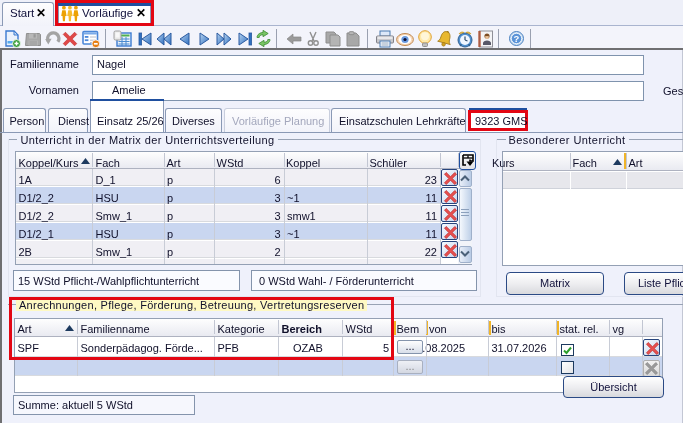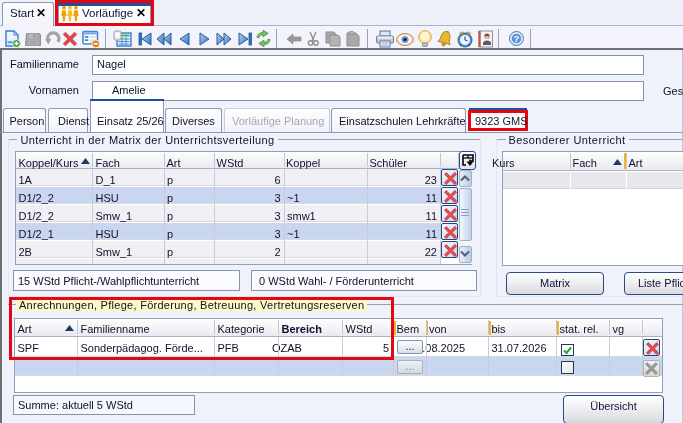--- a/index.html
+++ b/index.html
@@ -413,21 +413,21 @@
 <div class="abs" style="left:393px;top:320px;width:1px;height:14.0px;background:#c2c6d2;"></div>
 <div class="abs" style="left:425.5px;top:320px;width:1px;height:14.0px;background:#c2c6d2;"></div>
 <div class="abs" style="left:488px;top:320px;width:1px;height:14.0px;background:#c2c6d2;"></div>
 <div class="abs" style="left:556px;top:320px;width:1px;height:14.0px;background:#c2c6d2;"></div>
 <div class="abs" style="left:609px;top:320px;width:1px;height:14.0px;background:#c2c6d2;"></div>
 <div class="abs" style="left:641.5px;top:320px;width:1px;height:14.0px;background:#c2c6d2;"></div>
 <div class="abs" style="left:15px;top:336.5px;width:647px;height:20px;background:#fff;border-bottom:1px solid #d8dade;"></div>
 <div class="abs" style="left:17.5px;top:341.5px;">SPF</div>
 <div class="abs" style="left:80.5px;top:341.5px;">Sonderpädagog. Förde...</div>
 <div class="abs" style="left:217.5px;top:341.5px;">PFB</div>
-<div class="abs" style="left:272px;top:341.5px;">OZAB</div>
+<div class="abs" style="left:293px;top:341.5px;">OZAB</div>
 <div class="abs" style="left:342px;top:341.5px;width:47px;text-align:right;">5</div>
 <div class="abs" style="left:410px;top:341.5px;">01.08.2025</div>
 <div class="abs" style="left:491.5px;top:341.5px;">31.07.2026</div>
 <div class="abs" style="left:15px;top:356.5px;width:647px;height:19px;background:#c9d6f0;border-bottom:1px solid #d8dade;"></div>
 <div class="abs" style="left:77px;top:336.5px;width:1px;height:39px;background:#c8ccd6;"></div>
 <div class="abs" style="left:214px;top:336.5px;width:1px;height:39px;background:#c8ccd6;"></div>
 <div class="abs" style="left:278px;top:336.5px;width:1px;height:39px;background:#c8ccd6;"></div>
 <div class="abs" style="left:342px;top:336.5px;width:1px;height:39px;background:#c8ccd6;"></div>
 <div class="abs" style="left:393px;top:336.5px;width:1px;height:39px;background:#c8ccd6;"></div>
 <div class="abs" style="left:425.5px;top:336.5px;width:1px;height:39px;background:#c8ccd6;"></div>
@@ -448,13 +448,13 @@
     </svg>
   </div>
 <div class="abs" style="left:643px;top:359.5px;width:17px;height:17px;background:linear-gradient(#f2f2f2,#d8d8d8);border:1px solid #b0b0b0;border-radius:2px;"><svg width="15" height="15" viewBox="0 0 15 15">
       <path d="M3.2 1.5 L7.5 5.8 L11.8 1.5 L13.5 3.2 L9.2 7.5 L13.5 11.8 L11.8 13.5 L7.5 9.2 L3.2 13.5 L1.5 11.8 L5.8 7.5 L1.5 3.2 Z" fill="#9a9a9a" stroke="#8a8a8a" stroke-width="0.8" stroke-linejoin="round"></path>
     </svg></div>
 
 <div class="red" style="left:9px;top:296.5px;width:385px;height:63px;"></div>
 
 <div class="abs" style="left:13px;top:395px;width:182px;height:20px;background:#f6f7fd;border:1px solid #8494ac;"></div>
 <div class="abs" style="left:18px;top:399px;">Summe: aktuell 5 WStd</div>
-<div class="btn" style="left:563px;top:395px;width:101px;height:29px;line-height:20px;">Übersicht</div>
+<div class="btn" style="left:563px;top:376px;width:101px;height:22px;line-height:20px;">Übersicht</div>
 
 </body></html>

